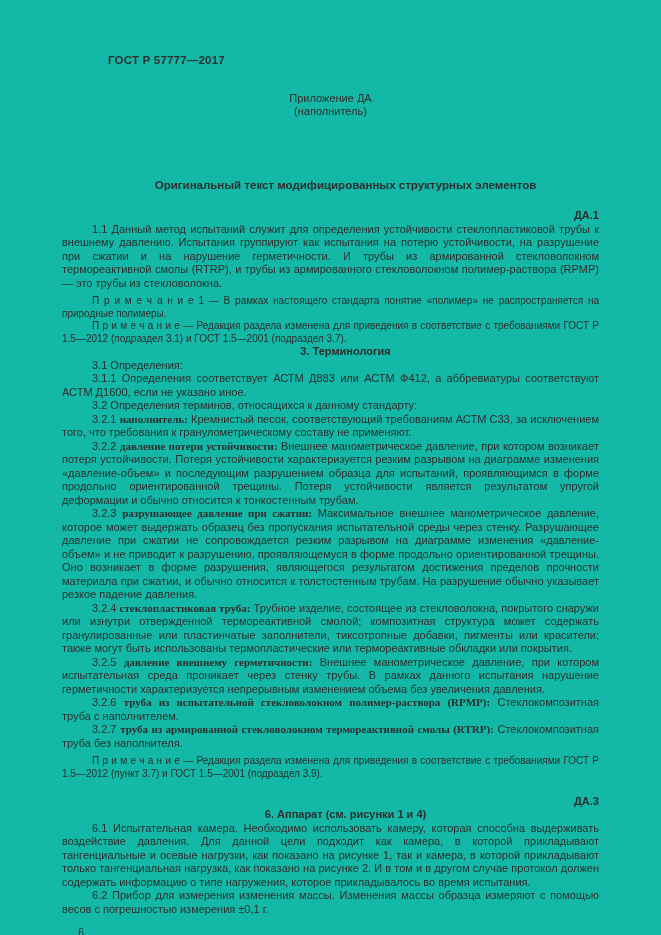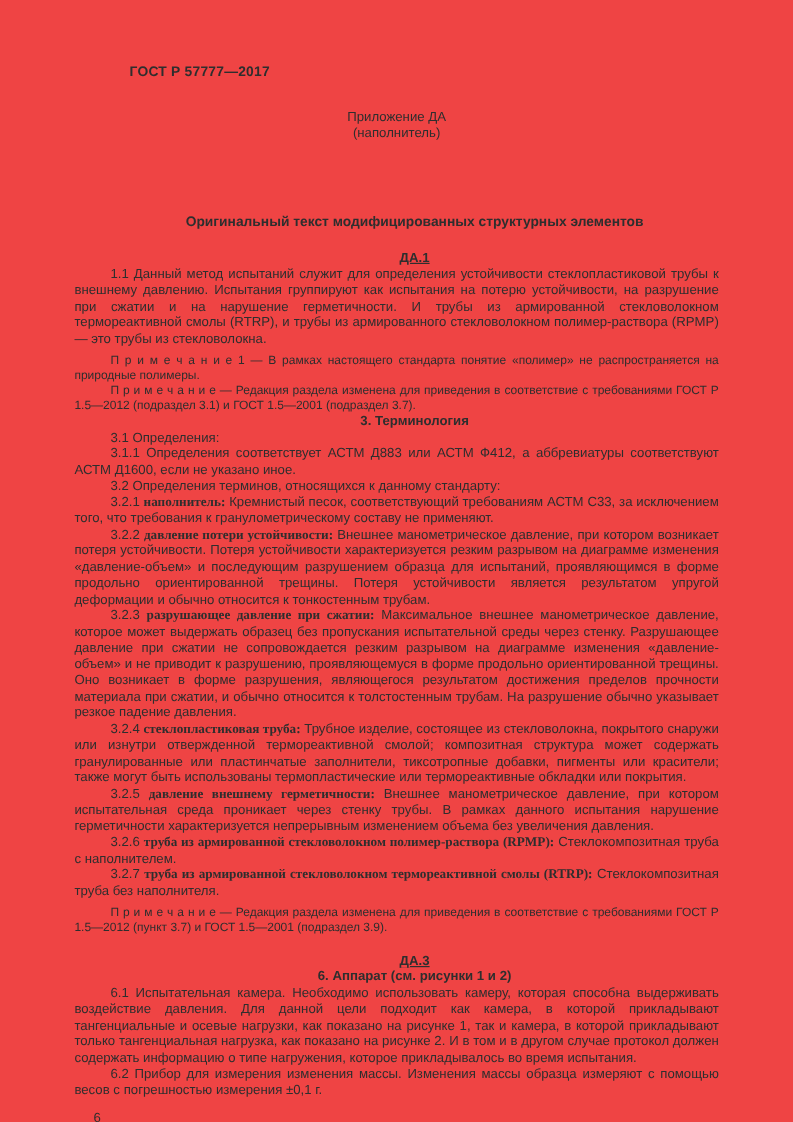--- a/index.html
+++ b/index.html
@@ -1,20 +1,20 @@
 <!DOCTYPE html>
 <html lang="ru"><head>
 <meta charset="utf-8">
 <style>
   html, body { margin: 0; padding: 0; background: #ffffff; }
   .page {
     position: relative;
     width: 661px;
     height: 935px;
-    background: #ef4444;
+    background: #14b8a6;
     color: #2e2e2e;
     font-family: "Liberation Sans", sans-serif;
     overflow: hidden;
     box-sizing: border-box;
   }
   .content {
     position: absolute;
     top: 54px;
     left: 62px;
     width: 537px;
@@ -41,22 +41,21 @@
   .body-text { margin-top: 17px; }
   p {
     margin: 0;
     font-size: 11px;
     line-height: 13.5px;
     text-align: justify;
     text-indent: 30px;
   }
   p.sec-label {
     font-weight: bold;
-    text-align: center;
-    text-decoration: underline;
+    text-align: right;
   }
   p.heading {
     font-weight: bold;
     text-align: center;
   }
   p.note {
     font-size: 10px;
     line-height: 12.6px;
     margin-top: 5px;
   }
@@ -103,28 +102,28 @@
       <p><span>3.2.1</span> <span class="b">наполнитель:</span> <span>Кремнистый песок, соответствующий требованиям АСТМ С33, за исключением того, что требования к гранулометрическому составу не применяют.</span></p>
 
       <p><span>3.2.2</span> <span class="b">давление потери устойчивости:</span> <span>Внешнее манометрическое давление, при котором возникает потеря устойчивости. Потеря устойчивости характеризуется резким разрывом на диаграмме изменения «давление-объем» и последующим разрушением образца для испытаний, проявляющимся в форме продольно ориентированной трещины. Потеря устойчивости является результатом упругой деформации и обычно относится к тонкостенным трубам.</span></p>
 
       <p><span>3.2.3</span> <span class="b">разрушающее давление при сжатии:</span> <span>Максимальное внешнее манометрическое давление, которое может выдержать образец без пропускания испытательной среды через стенку. Разрушающее давление при сжатии не сопровождается резким разрывом на диаграмме изменения «давление-объем» и не приводит к разрушению, проявляющемуся в форме продольно ориентированной трещины. Оно возникает в форме разрушения, являющегося результатом достижения пределов прочности материала при сжатии, и обычно относится к толстостенным трубам. На разрушение обычно указывает резкое падение давления.</span></p>
 
       <p><span>3.2.4</span> <span class="b">стеклопластиковая труба:</span> <span>Трубное изделие, состоящее из стекловолокна, покрытого снаружи или изнутри отвержденной термореактивной смолой; композитная структура может содержать гранулированные или пластинчатые заполнители, тиксотропные добавки, пигменты или красители; также могут быть использованы термопластические или термореактивные обкладки или покрытия.</span></p>
 
       <p><span>3.2.5</span> <span class="b">давление внешнему герметичности:</span> <span>Внешнее манометрическое давление, при котором испытательная среда проникает через стенку трубы. В рамках данного испытания нарушение герметичности характеризуется непрерывным изменением объема без увеличения давления.</span></p>
 
-      <p><span>3.2.6</span> <span class="b">труба из армированной стекловолокном полимер-раствора (RPMP):</span> <span>Стеклокомпозитная труба с наполнителем.</span></p>
+      <p><span>3.2.6</span> <span class="b">труба из испытательной стекловолокном полимер-раствора (RPMP):</span> <span>Стеклокомпозитная труба с наполнителем.</span></p>
 
       <p><span>3.2.7</span> <span class="b">труба из армированной стекловолокном термореактивной смолы (RTRP):</span> <span>Стеклокомпозитная труба без наполнителя.</span></p>
 
       <p class="note gap-sm">П р и м е ч а н и е — Редакция раздела изменена для приведения в соответствие с требованиями ГОСТ Р 1.5—2012 (пункт 3.7) и ГОСТ 1.5—2001 (подраздел 3.9).</p>
 
       <p class="sec-label gap-lg">ДА.3</p>
-      <p class="heading">6. Аппарат (см. рисунки 1 и 2)</p>
+      <p class="heading">6. Аппарат (см. рисунки 1 и 4)</p>
       <p>6.1 Испытательная камера. Необходимо использовать камеру, которая способна выдерживать воздействие давления. Для данной цели подходит как камера, в которой прикладывают тангенциальные и осевые нагрузки, как показано на рисунке 1, так и камера, в которой прикладывают только тангенциальная нагрузка, как показано на рисунке 2. И в том и в другом случае протокол должен содержать информацию о типе нагружения, которое прикладывалось во время испытания.</p>
       <p>6.2 Прибор для измерения изменения массы. Изменения массы образца измеряют с помощью весов с погрешностью измерения ±0,1 г.</p>
 
     </div>
 
     <p class="page-number">6</p>
 
   </div>
 </div>
 

